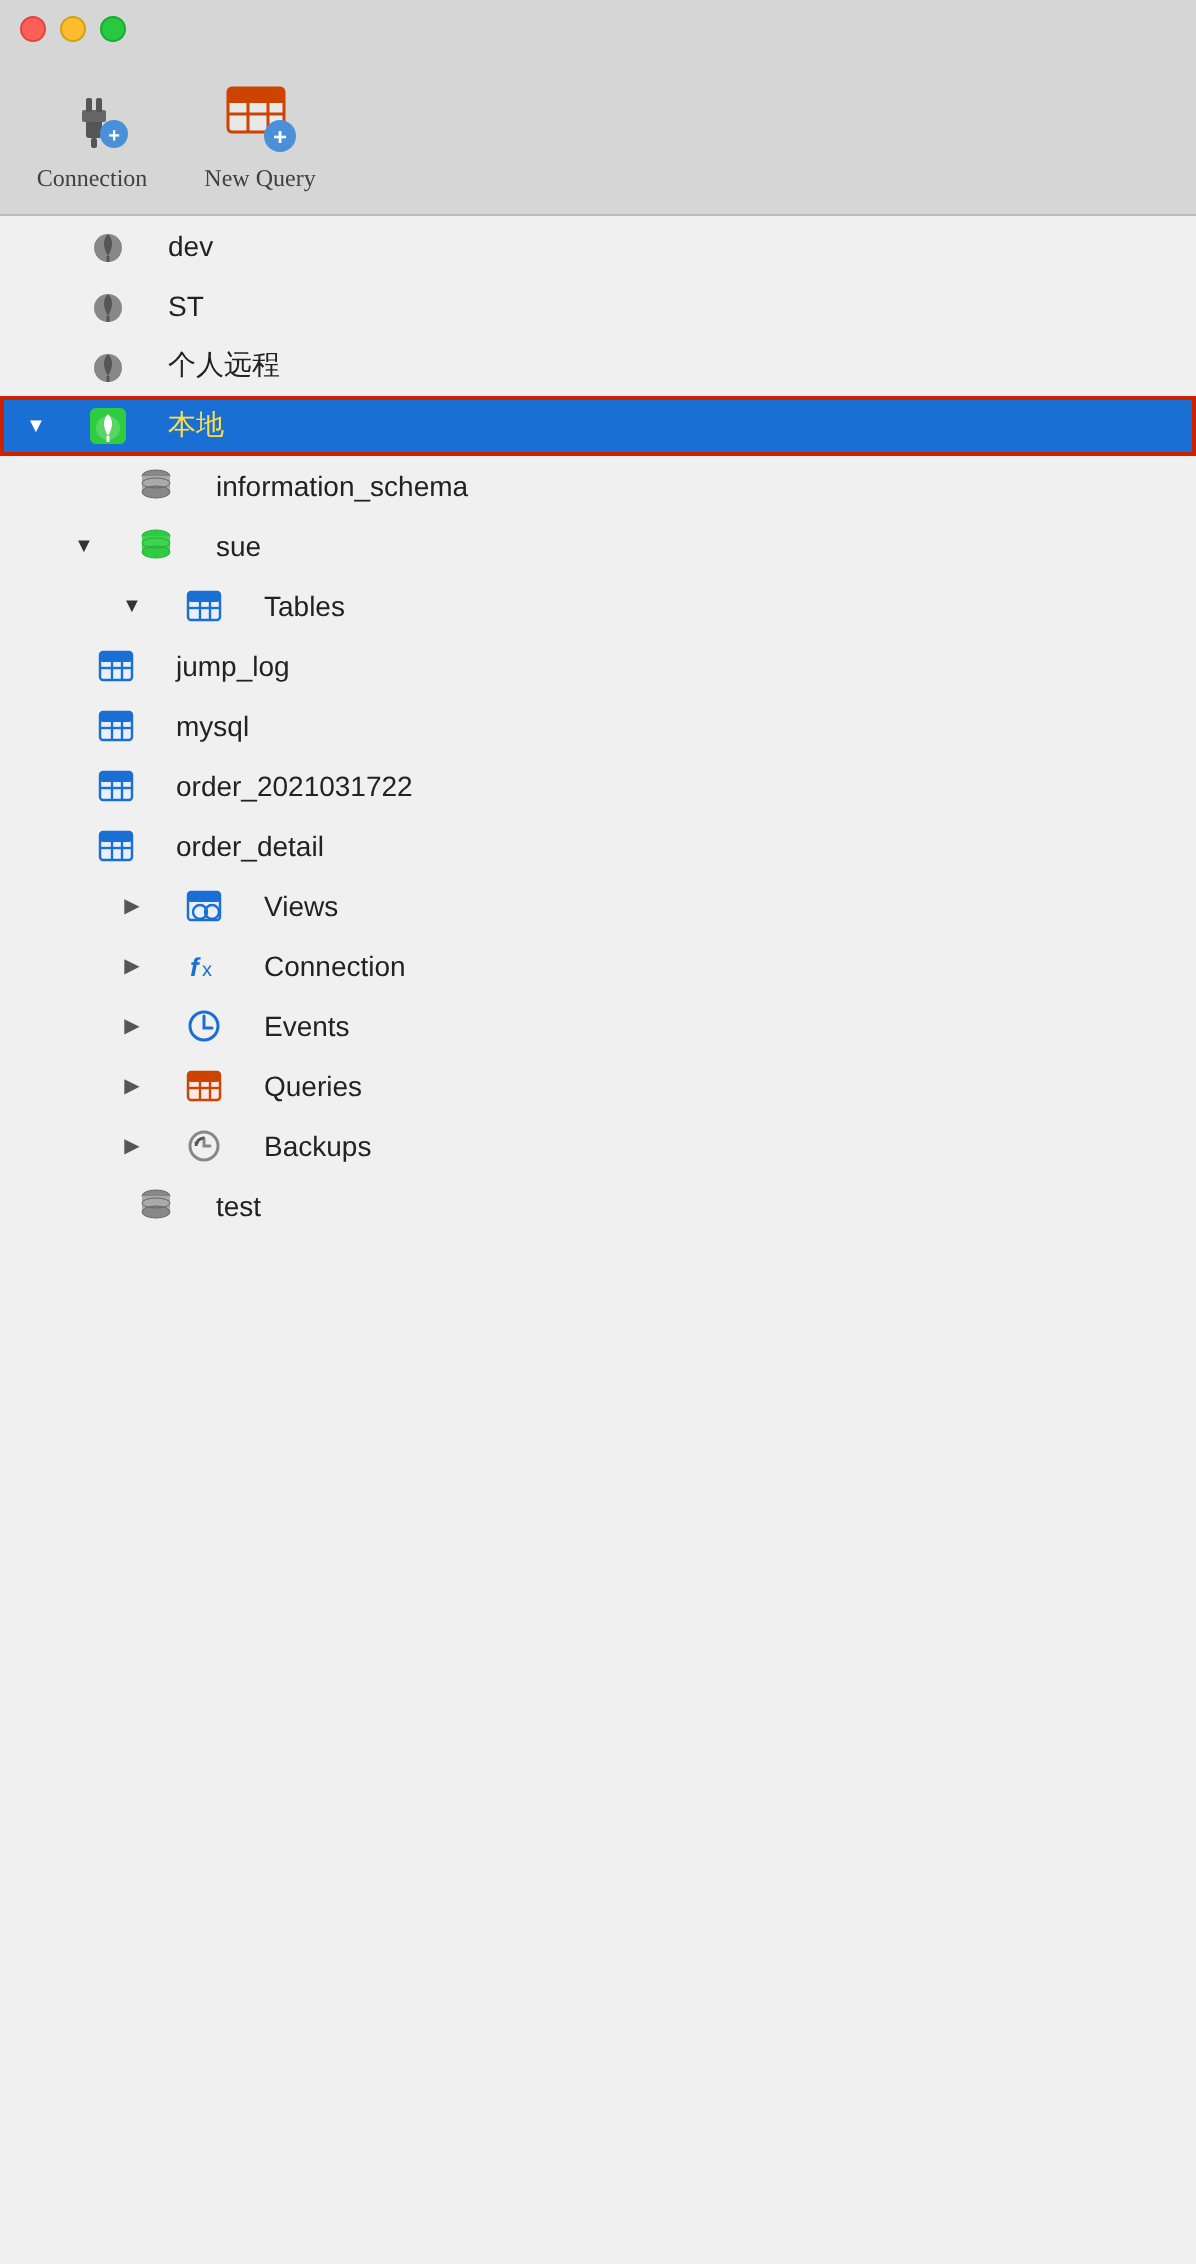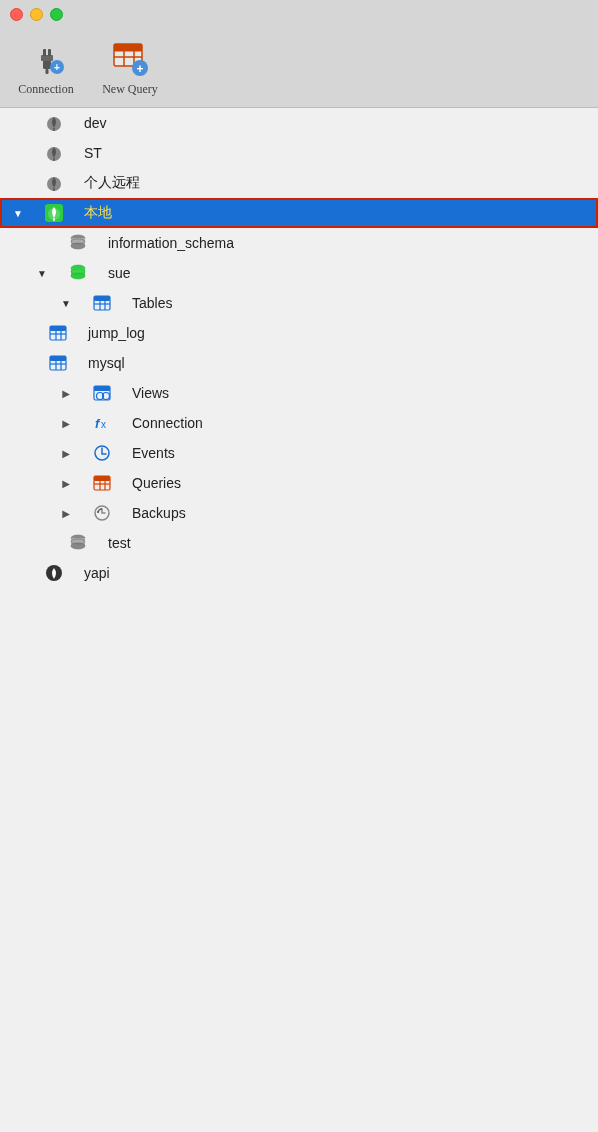--- a/index.html
+++ b/index.html
@@ -276,21 +276,45 @@
         <rect x="1" y="2" width="16" height="5" rx="1.5" fill="#1a6fd4"></rect>
         <line x1="1" y1="10" x2="17" y2="10" stroke="#1a6fd4" stroke-width="1.2"></line>
         <line x1="7" y1="7" x2="7" y2="16" stroke="#1a6fd4" stroke-width="1.2"></line>
         <line x1="12" y1="7" x2="12" y2="16" stroke="#1a6fd4" stroke-width="1.2"></line>
       </svg>
     </span>
     <span class="item-text">mysql</span>
   </div>
 
 
-
+  <div class="tree-item indent-4">
+    <span class="item-icon">
+      <svg width="18" height="18" viewBox="0 0 18 18">
+        <rect x="1" y="2" width="16" height="14" rx="1.5" fill="#e8f0fb" stroke="#1a6fd4" stroke-width="1.2"></rect>
+        <rect x="1" y="2" width="16" height="5" rx="1.5" fill="#1a6fd4"></rect>
+        <line x1="1" y1="10" x2="17" y2="10" stroke="#1a6fd4" stroke-width="1.2"></line>
+        <line x1="7" y1="7" x2="7" y2="16" stroke="#1a6fd4" stroke-width="1.2"></line>
+        <line x1="12" y1="7" x2="12" y2="16" stroke="#1a6fd4" stroke-width="1.2"></line>
+      </svg>
+    </span>
+    <span class="item-text">order_2021031722</span>
+  </div>
+
+  <div class="tree-item indent-4">
+    <span class="item-icon">
+      <svg width="18" height="18" viewBox="0 0 18 18">
+        <rect x="1" y="2" width="16" height="14" rx="1.5" fill="#e8f0fb" stroke="#1a6fd4" stroke-width="1.2"></rect>
+        <rect x="1" y="2" width="16" height="5" rx="1.5" fill="#1a6fd4"></rect>
+        <line x1="1" y1="10" x2="17" y2="10" stroke="#1a6fd4" stroke-width="1.2"></line>
+        <line x1="7" y1="7" x2="7" y2="16" stroke="#1a6fd4" stroke-width="1.2"></line>
+        <line x1="12" y1="7" x2="12" y2="16" stroke="#1a6fd4" stroke-width="1.2"></line>
+      </svg>
+    </span>
+    <span class="item-text">order_detail</span>
+  </div>
 
   <div class="tree-item indent-3">
     <span class="chevron">▶</span>
     <span class="item-icon">
       <svg width="18" height="18" viewBox="0 0 18 18">
         <rect x="1" y="2" width="16" height="14" rx="1.5" fill="#e8f0fb" stroke="#1a6fd4" stroke-width="1.2"></rect>
         <rect x="1" y="2" width="16" height="5" rx="1.5" fill="#1a6fd4"></rect>
         <circle cx="7" cy="12" r="3.5" fill="none" stroke="#1a6fd4" stroke-width="1.2"></circle>
         <circle cx="13" cy="12" r="3.5" fill="none" stroke="#1a6fd4" stroke-width="1.2"></circle>
         <line x1="10" y1="12" x2="10" y2="10" stroke="#1a6fd4" stroke-width="1.2"></line>
@@ -355,25 +379,14 @@
       <svg width="20" height="20" viewBox="0 0 20 20">
         <ellipse cx="10" cy="5" rx="7" ry="3" fill="#888" stroke="#666" stroke-width="0.5"></ellipse>
         <rect x="3" y="5" width="14" height="8" fill="#aaa"></rect>
         <ellipse cx="10" cy="13" rx="7" ry="3" fill="#888" stroke="#666" stroke-width="0.5"></ellipse>
         <ellipse cx="10" cy="8.5" rx="7" ry="2.5" fill="none" stroke="#666" stroke-width="0.5"></ellipse>
       </svg>
     </span>
     <span class="item-text">test</span>
   </div>
 
-  <div class="tree-item indent-1">
-    <span class="chevron"></span>
-    <span class="item-icon">
-      <svg width="20" height="20" viewBox="0 0 20 20">
-
-        <rect x="2" y="2" width="16" height="16" rx="8" fill="#333"></rect>
-        <path d="M10 5 Q14 10 10 16 Q6 10 10 5Z" fill="white"></path>
-      </svg>
-    </span>
-    <span class="item-text">yapi</span>
-  </div>
 
 </div>
 
 </body></html>

